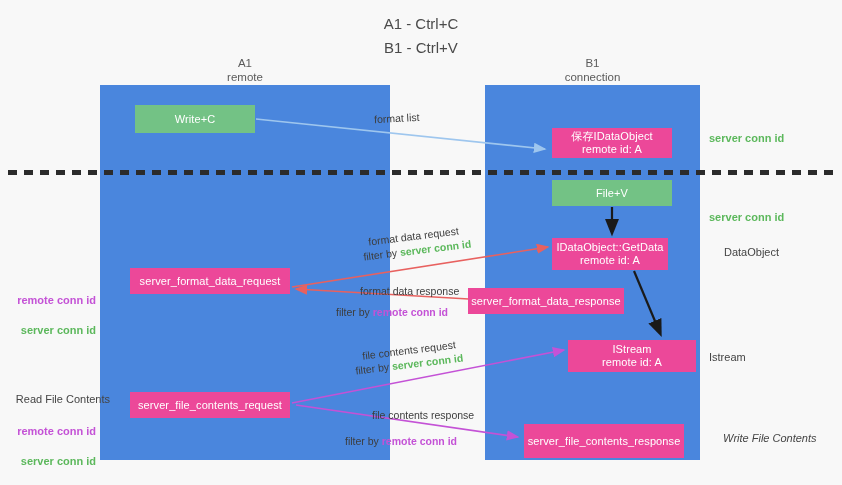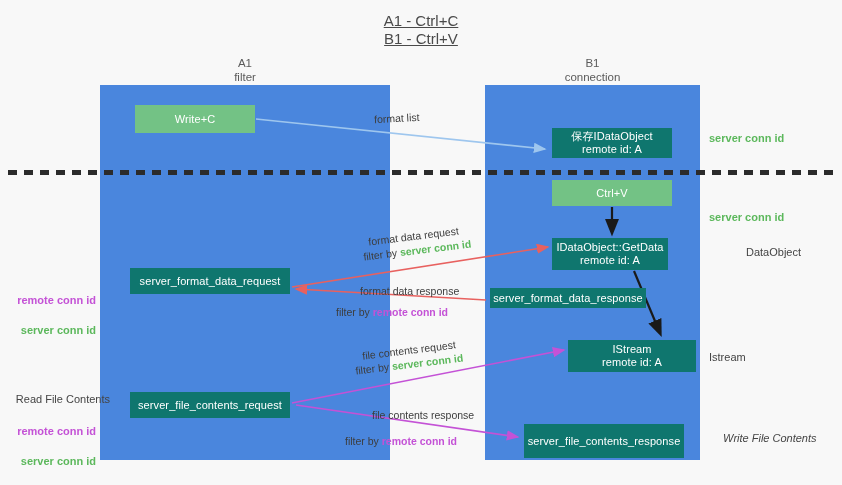--- a/index.html
+++ b/index.html
@@ -11,24 +11,23 @@
     overflow:hidden;
     color:#404040;
   }
   .stage{position:absolute;inset:0;}
   .abs{position:absolute;}
 
   
   #title{
     left:0;top:12px;width:842px;
     text-align:center;
-    font-size:15px;line-height:18px;
+    font-size:15px;line-height:24px;
     color:#4a4a4a;
     white-space:pre-line;
-    text-decoration:underline;
   }
 
   
   .lane-head{
     text-align:center;font-size:11.5px;line-height:14px;
     color:#5b5b5b;white-space:pre-line;
   }
   #head-a1{left:100px;top:56px;width:290px;}
   #head-b1{left:485px;top:56px;width:215px;}
 
@@ -47,41 +46,41 @@
   .node{
     box-sizing:border-box;
     display:flex;align-items:center;justify-content:center;
     text-align:center;
     color:#ffffff;
     font-size:11px;line-height:13px;
     white-space:pre-line;
     letter-spacing:.1px;
   }
   .green{background:#73c285;}
-  .orange{background:#0f766e;}
+  .orange{background:#ec4899;}
 
   #n-ctrlc{left:135px;top:105px;width:120px;height:28px;}
   #n-save{left:552px;top:128px;width:120px;height:30px;}
   #n-ctrlv{left:552px;top:180px;width:120px;height:26px;}
   #n-getdata{left:552px;top:238px;width:116px;height:32px;}
   #n-fmtreq{left:130px;top:268px;width:160px;height:26px;}
-  #n-fmtresp{left:490px;top:288px;width:156px;height:20px;}
+  #n-fmtresp{left:468px;top:288px;width:156px;height:26px;}
   #n-istream{left:568px;top:340px;width:128px;height:32px;}
   #n-filereq{left:130px;top:392px;width:160px;height:26px;}
   #n-fileresp{left:524px;top:424px;width:160px;height:34px;}
 
   
   .side{font-size:11px;line-height:15px;white-space:pre-line;}
   .green-t{color:#5cb85c;font-weight:bold;}
   .magenta-t{color:#c452d6;font-weight:bold;}
   .plain-t{color:#444;}
 
   #an-scid-1{left:709px;top:131px;}
   #an-scid-2{left:709px;top:210px;}
-  #an-dataobject{left:746px;top:245px;}
+  #an-dataobject{left:724px;top:245px;}
   #an-istream{left:709px;top:350px;}
   #an-write{left:723px;top:431px;font-style:italic;}
 
   #an-left-fmt{left:10px;top:278px;width:86px;text-align:right;}
   #an-read{left:10px;top:392px;width:100px;text-align:right;}
   #an-left-file{left:10px;top:409px;width:86px;text-align:right;}
 
   
   .edge-label{
     font-size:10.5px;line-height:14px;
@@ -105,21 +104,21 @@
   svg.edges{position:absolute;left:0;top:0;width:842px;height:485px;overflow:visible;}
 </style>
 </head>
 <body>
 
 <div class="stage">
 
   <div class="abs" id="title">A1 - Ctrl+C
 B1 - Ctrl+V</div>
 
-  <div class="abs lane-head" id="head-a1"><span>A1</span><br><span>filter</span></div>
+  <div class="abs lane-head" id="head-a1"><span>A1</span><br><span>remote</span></div>
   <div class="abs lane-head" id="head-b1"><span>B1</span><br><span>connection</span></div>
 
   <div class="abs lane" id="lane-a1"></div>
   <div class="abs lane" id="lane-b1"></div>
 
   <svg class="edges">
     <defs>
       <marker id="ah-blue" markerWidth="9" markerHeight="9" refX="7" refY="3.2" orient="auto">
         <path d="M0,0 L8,3.2 L0,6.4 z" fill="#9ec6ee"></path>
       </marker>
@@ -147,21 +146,21 @@
     <line x1="292" y1="403" x2="564" y2="350" stroke="#c452d6" stroke-width="1.6" marker-end="url(#ah-mag)"></line>
 
     <line x1="296" y1="405" x2="518" y2="437" stroke="#c452d6" stroke-width="1.6" marker-end="url(#ah-mag)"></line>
   </svg>
 
   <div class="abs" id="divider"></div>
 
   <div class="abs node green" id="n-ctrlc">Write+C</div>
   <div class="abs node orange" id="n-save">保存IDataObject
 remote id: A</div>
-  <div class="abs node green" id="n-ctrlv">Ctrl+V</div>
+  <div class="abs node green" id="n-ctrlv">File+V</div>
   <div class="abs node orange" id="n-getdata">IDataObject::GetData
 remote id: A</div>
   <div class="abs node orange" id="n-fmtreq">server_format_data_request</div>
   <div class="abs node orange" id="n-fmtresp">server_format_data_response</div>
   <div class="abs node orange" id="n-istream">IStream
 remote id: A</div>
   <div class="abs node orange" id="n-filereq">server_file_contents_request</div>
   <div class="abs node orange" id="n-fileresp">server_file_contents_response</div>
 
   <div class="abs side green-t" id="an-scid-1">server conn id</div>

